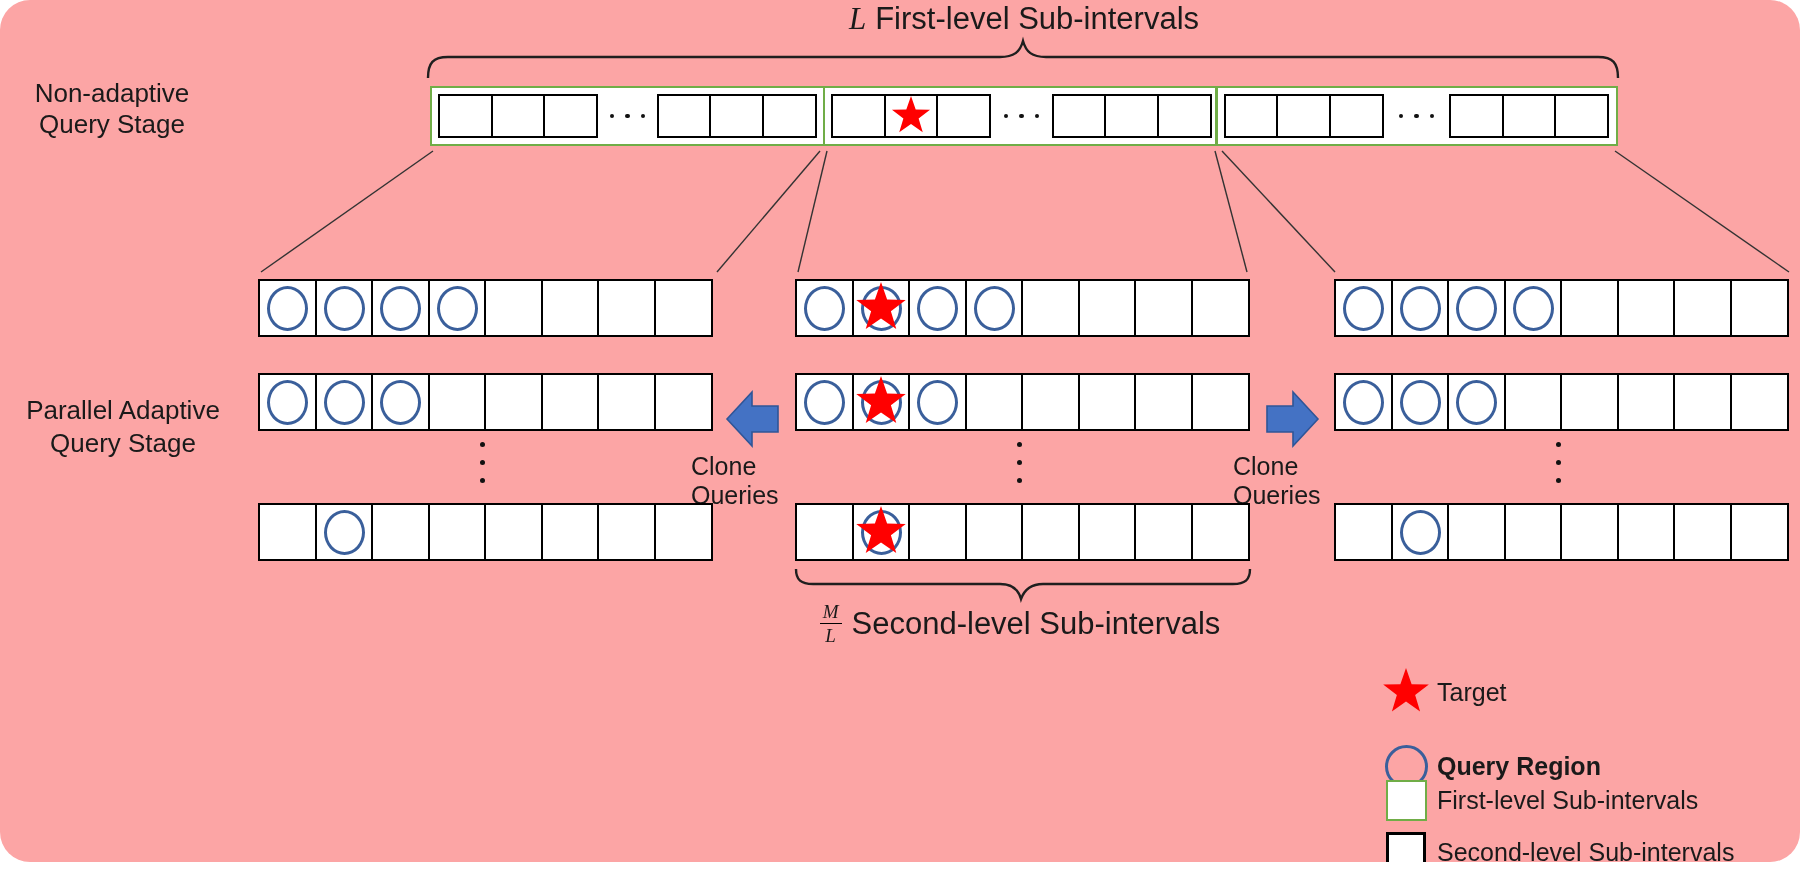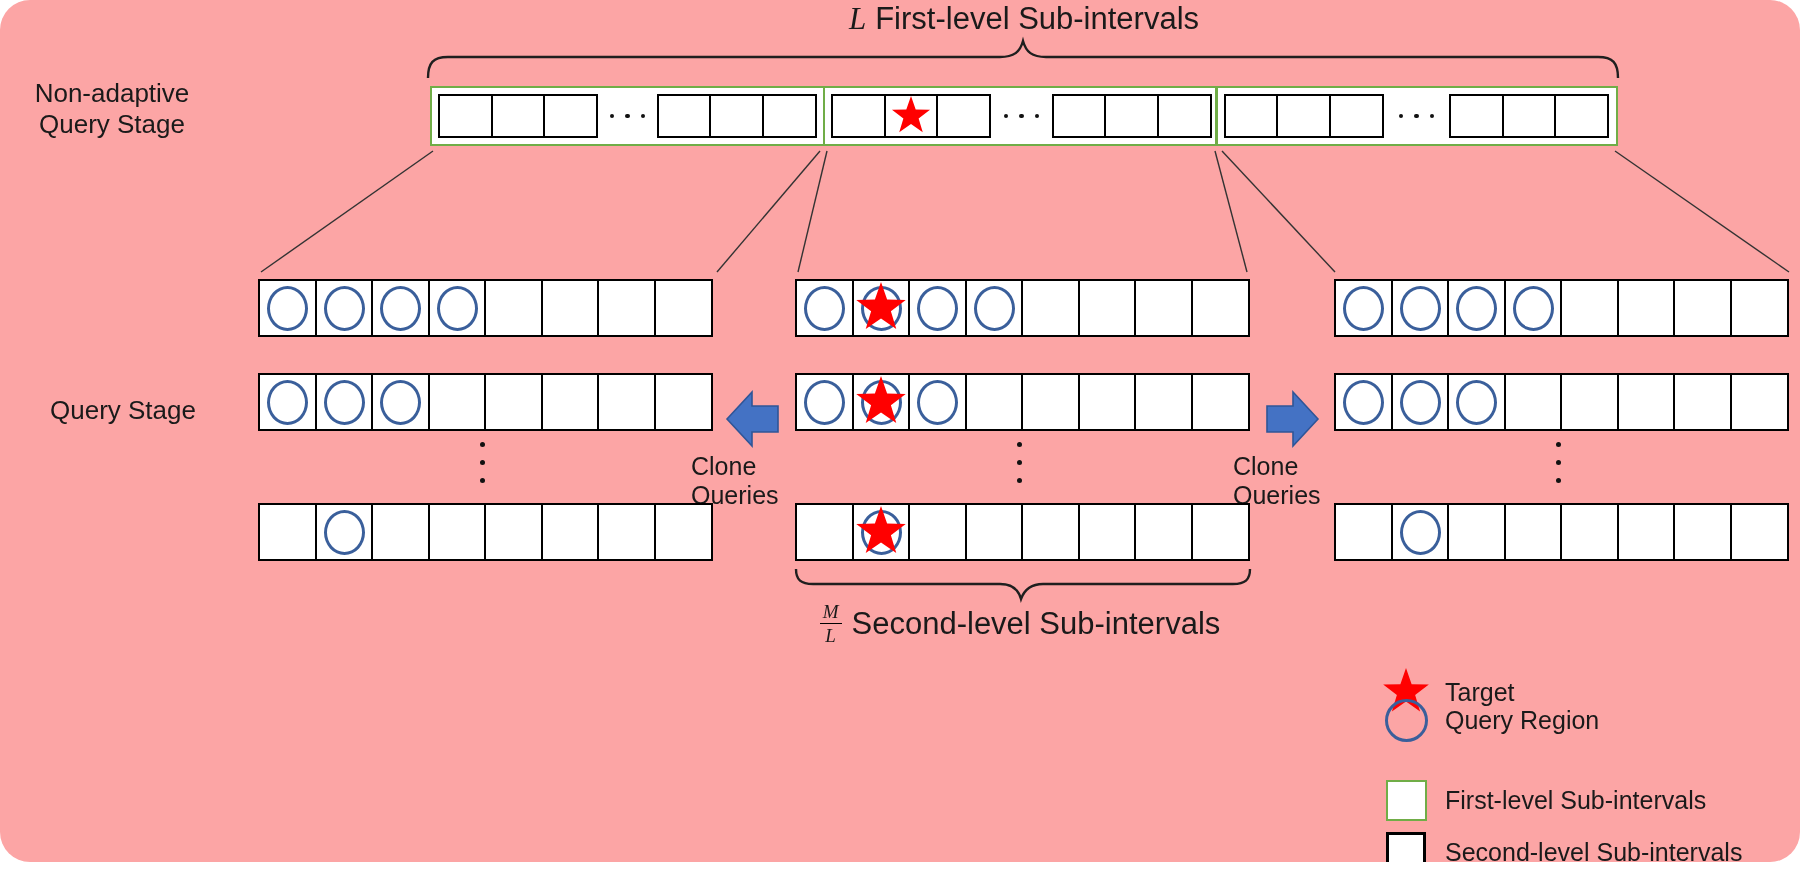--- a/index.html
+++ b/index.html
@@ -43,21 +43,21 @@
   .vdots{position:absolute;display:flex;flex-direction:column;gap:13px;align-items:center;}
   .vdots .dot{width:5px;height:5px;border-radius:50%;background:#111;}
   
   #bottom-label{left:760px;top:601px;width:520px;display:flex;align-items:center;justify-content:center;gap:10px;}
   .frac{display:inline-flex;flex-direction:column;align-items:center;
         font-family:"Liberation Serif",serif;font-style:italic;font-size:19px;line-height:1.12;color:#1a1a1a;}
   .frac-top{border-bottom:1.6px solid #000;padding:0 3px 1px 3px;}
   .frac-bot{padding-top:1px;}
   #bottom-label .main-text{font-size:31px;color:#1a1a1a;}
   
-  .legend-item{position:absolute;left:1381px;display:flex;align-items:center;gap:14px;}
+  .legend-item{position:absolute;left:1381px;display:flex;align-items:center;gap:6px;}
   .legend-icon-slot{width:50px;display:flex;align-items:center;justify-content:center;line-height:0;}
   .legend-label{font-size:25px;color:#1a1a1a;white-space:nowrap;}
   .legend-circle{width:43px;height:43px;box-sizing:border-box;border:3px solid #3A5F9B;border-radius:50%;}
   .legend-green-sq{width:41px;height:41px;box-sizing:border-box;border:2.5px solid #70AD47;background:#fff;}
   .legend-black-sq{width:40px;height:40px;box-sizing:border-box;border:3px solid #000;background:#fff;}
   
   #overlay{position:absolute;left:0;top:0;pointer-events:none;}
 </style>
 </head>
 <body>
@@ -83,20 +83,21 @@
 
   <div class="abs txt-center" id="diagram-title">
     <span class="math-var">L</span><span>First-level Sub-intervals</span>
   </div>
 
   <div class="abs txt-center" id="stage1-label">
     <div>Non-adaptive</div>
     <div>Query Stage</div>
   </div>
   <div class="abs txt-center" id="stage2-label">
+    <div>Parallel Adaptive</div>
     <div>Query Stage</div>
   </div>
 
   <div class="abs clone-label" style="left:691px;top:452px;">
     <div>Clone</div>
     <div>Queries</div>
   </div>
   <div class="abs clone-label" style="left:1233px;top:452px;">
     <div>Clone</div>
     <div>Queries</div>
@@ -328,21 +329,21 @@
     </div>
   <div id="legend-root">
       <div class="legend-item" style="top: 666px; height: 52px;">
         <div class="legend-icon-slot">
           <svg width="54" height="54" style="overflow: visible;">
             <polygon points="27.00,3.00 32.64,19.23 49.83,19.58 36.13,29.97 41.11,46.42 27.00,36.60 12.89,46.42 17.87,29.97 4.17,19.58 21.36,19.23" fill="#FF0000"></polygon>
           </svg>
         </div>
         <div class="legend-label">Target</div>
       </div>
-      <div class="legend-item" style="top: 696px; height: 48px;">
+      <div class="legend-item" style="top: 742px; height: 48px; font-weight: bold;">
         <div class="legend-icon-slot">
           <div class="legend-circle"></div>
         </div>
         <div class="legend-label">Query Region</div>
       </div>
       <div class="legend-item" style="top: 778px; height: 44px;">
         <div class="legend-icon-slot">
           <div class="legend-green-sq"></div>
         </div>
         <div class="legend-label">First-level Sub-intervals</div>

